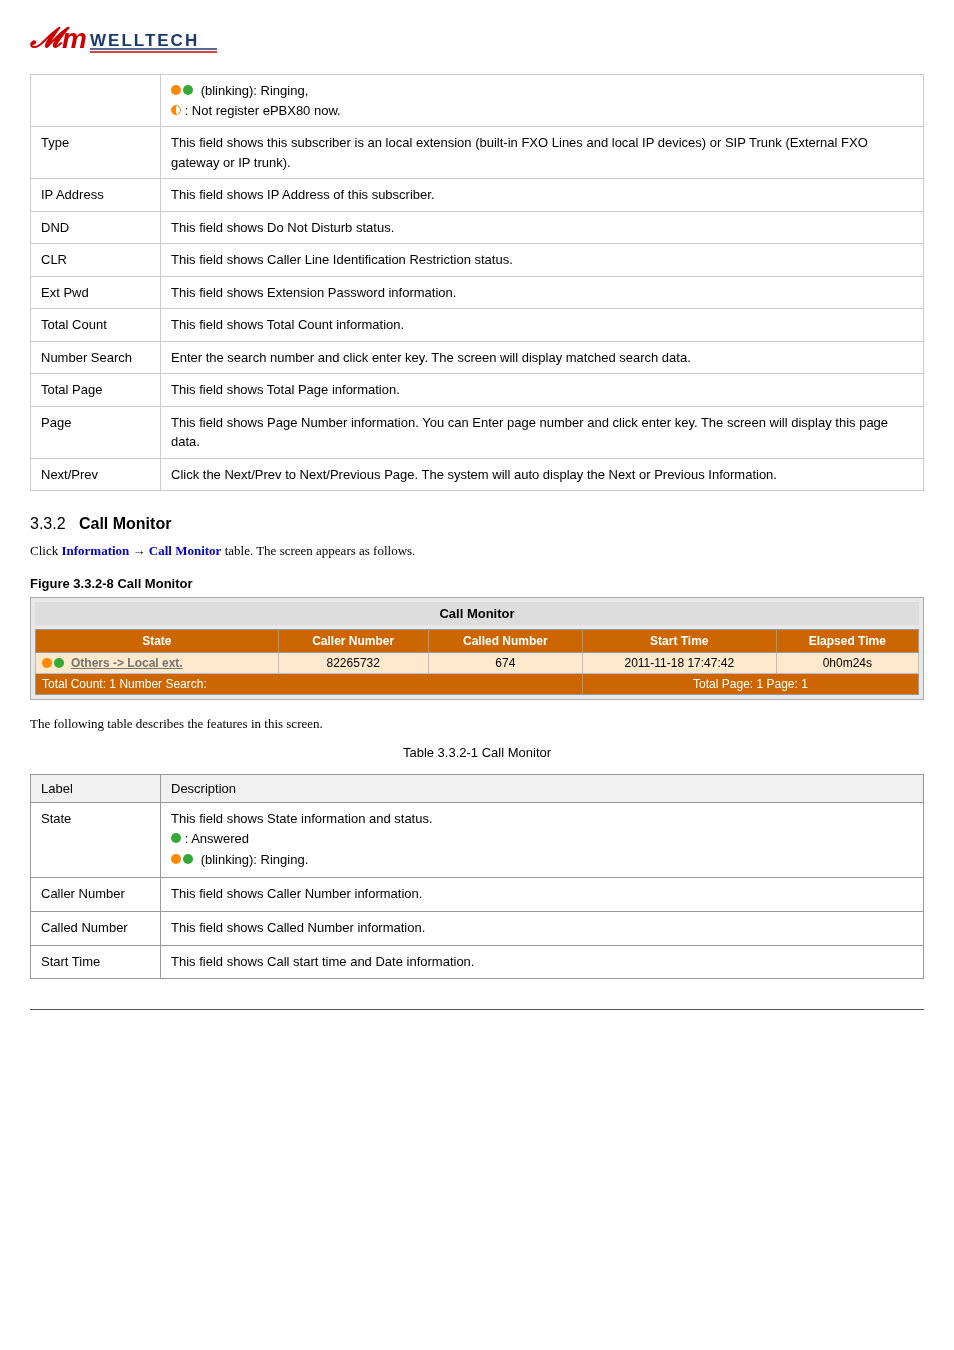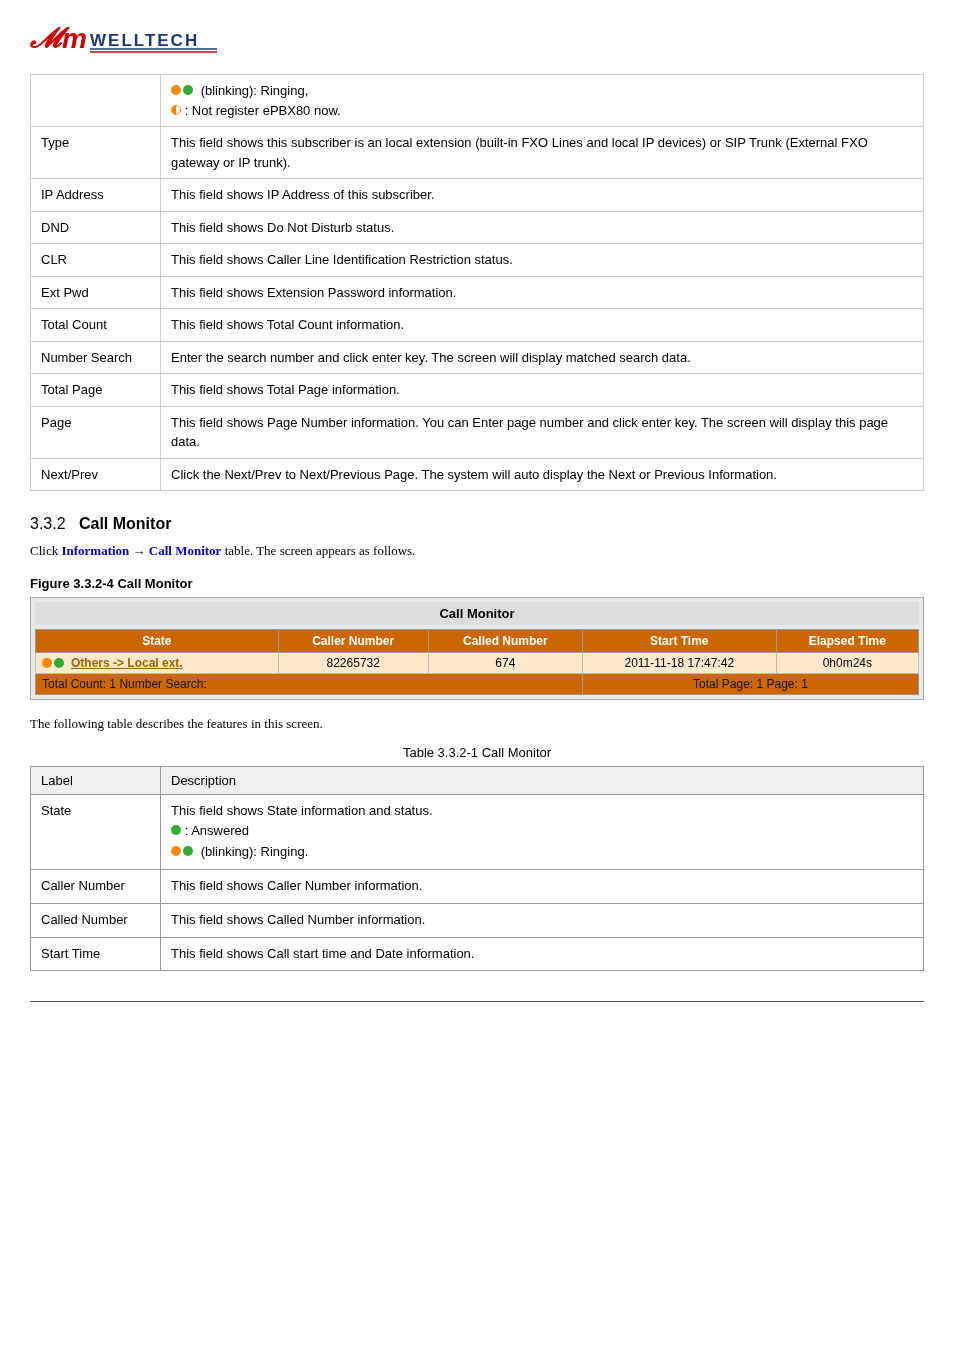--- a/index.html
+++ b/index.html
@@ -146,43 +146,43 @@
     .cm-data-row td {
       background: #ffe8cc;
       text-align: center;
       padding: 3px 6px;
       font-size: 12px;
       border: 1px solid #bbb;
       color: #000;
     }
     .cm-footer-row td {
       background: #cc6600;
-      color: #0f172a;
+      color: #ffffff;
       font-size: 12px;
       padding: 3px 6px;
       border: 1px solid #999;
     }
     .cm-state-cell {
       display: flex;
       align-items: center;
       gap: 3px;
       justify-content: flex-start;
     }
     .state-link {
-      color: #a16207;
+      color: #737373;
       font-weight: bold;
       font-size: 12px;
       text-decoration: underline;
     }
 
     
     .desc-table {
       width: 100%;
       border-collapse: collapse;
-      margin-top: 6px;
+      margin-top: 14px;
       margin-bottom: 10px;
     }
     .desc-table-title {
       text-align: center;
       font-weight: normal;
       margin-bottom: 6px;
       font-size: 13px;
     }
     .desc-table th {
       border: 1px solid #999;
@@ -314,21 +314,21 @@
 </div>
 
 <p class="para">
   <span>Click </span>
   <span class="link-blue">Information</span>
   <span> → </span>
   <span class="link-blue">Call Monitor</span>
   <span> table. The screen appears as follows.</span>
 </p>
 
-<div class="figure-label">Figure   3.3.2-4 Call Monitor</div>
+<div class="figure-label">Figure   3.3.2-8 Call Monitor</div>
 
 <div class="call-monitor-container">
   <div class="call-monitor-title">Call Monitor</div>
   <table class="cm-table">
     <thead>
       <tr class="cm-header-row">
         <td>State</td>
         <td>Caller Number</td>
         <td>Called Number</td>
         <td>Start Time</td>

